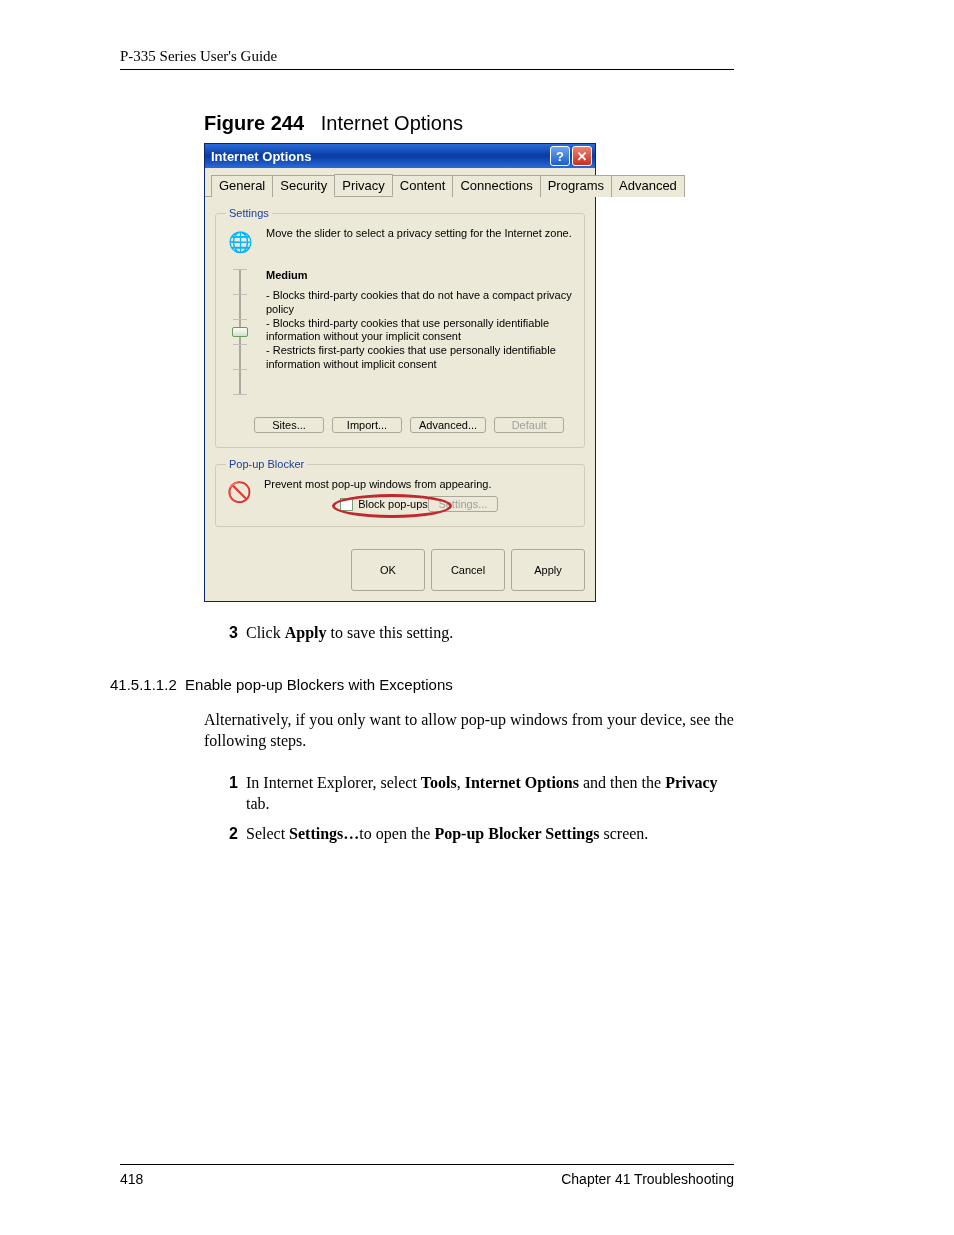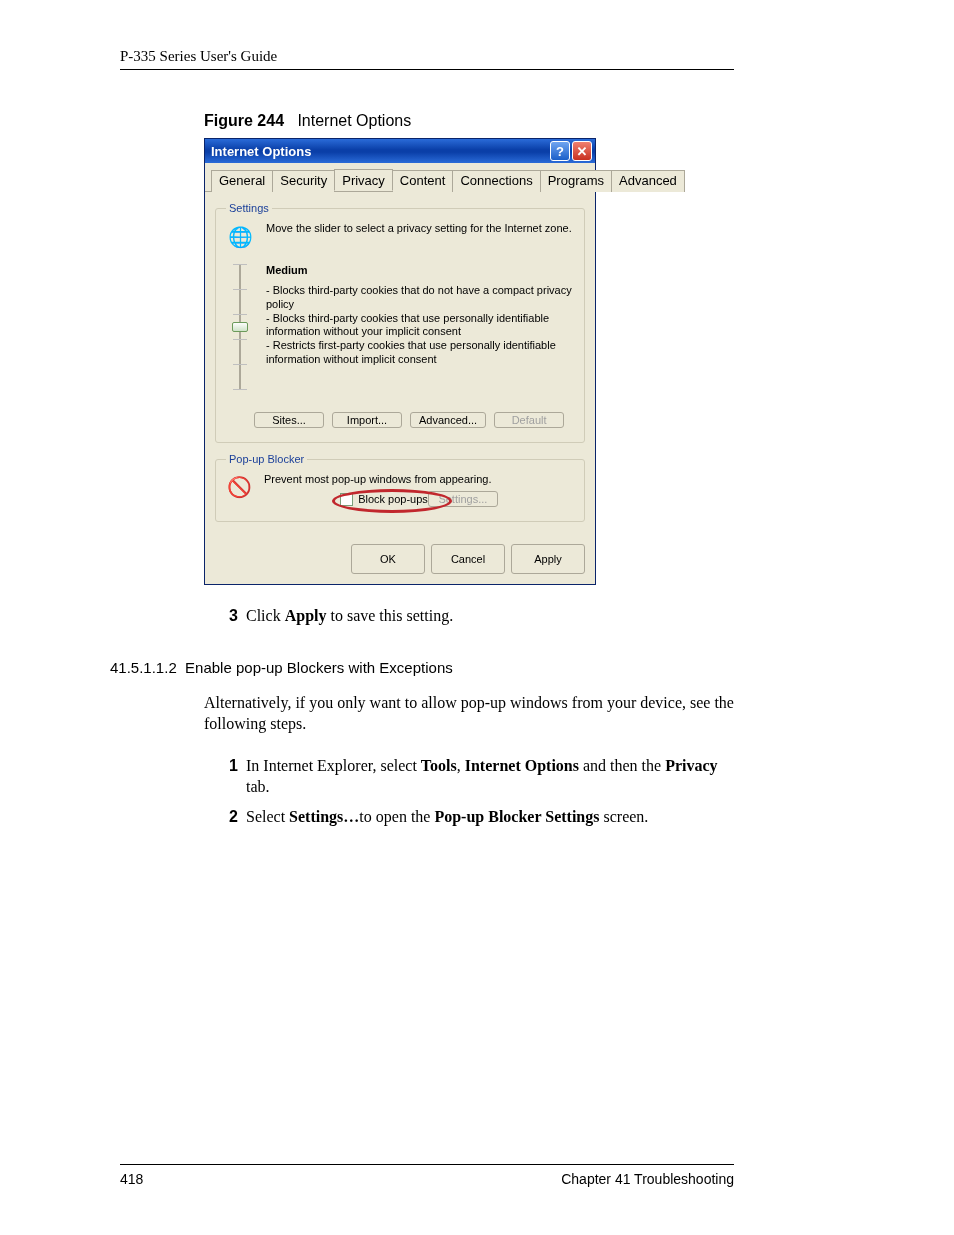--- a/index.html
+++ b/index.html
@@ -21,21 +21,21 @@
     font-size: 15px;
     margin-bottom: 4px;
   }
   .top-rule {
     border: 0;
     border-top: 1.5px solid #000;
     margin: 0 0 42px 0;
   }
   .fig-caption {
     font-family: Arial, Helvetica, sans-serif;
-    font-size: 16px;
+    font-size: 20px;
     margin-left: 84px;
     margin-bottom: 8px;
   }
   .fig-caption b { font-weight: bold; }
 
   
   .dialog {
     width: 392px;
     margin-left: 84px;
     border: 1px solid #0a246a;
@@ -208,21 +208,21 @@
     border: 1px solid #7a9e7a;
     background: #fff;
     display: inline-block;
   }
   .dlg-buttons {
     display: flex;
     gap: 6px;
     justify-content: flex-end;
     padding: 4px 10px 10px 10px;
   }
-  .dlg-buttons .win-btn { min-width: 74px; padding: 8px 8px; }
+  .dlg-buttons .win-btn { min-width: 74px; padding: 14px 8px; }
 
   
   .step-list {
     margin: 20px 0 0 104px;
     padding: 0;
     list-style: none;
     font-size: 16px;
   }
   .step-list li { display: flex; gap: 8px; margin-bottom: 8px; line-height: 1.35; }
   .step-list .num {

